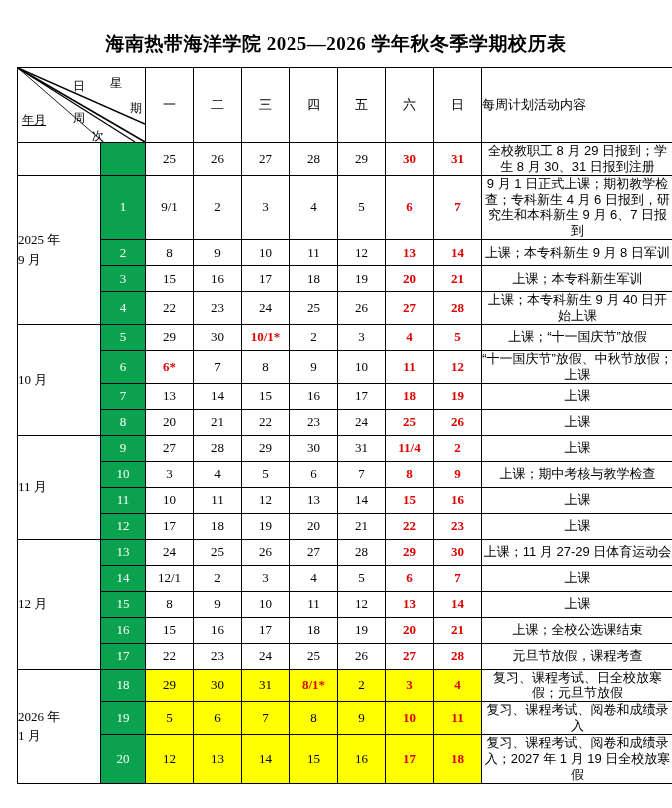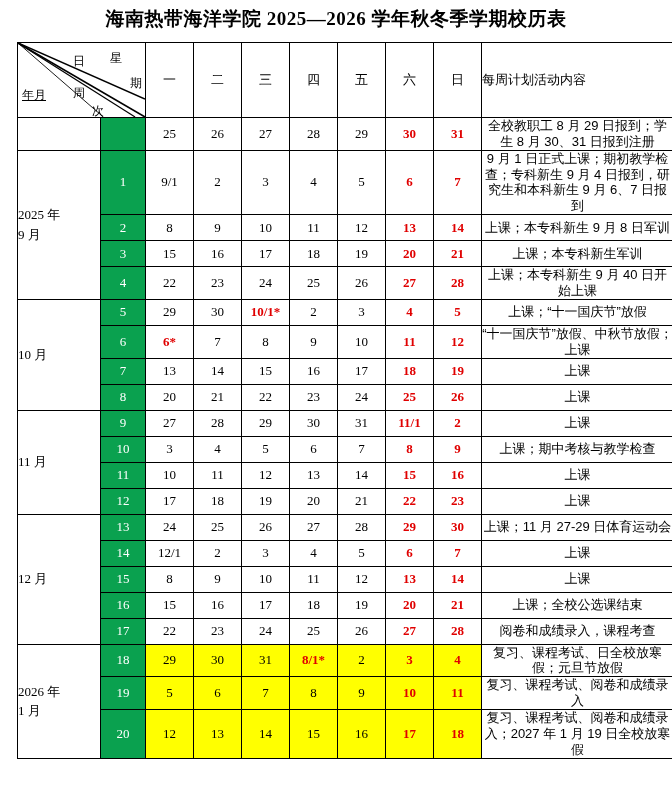--- a/index.html
+++ b/index.html
@@ -13,21 +13,21 @@
     font-family: "Liberation Serif", "DejaVu Serif", serif;
     color: #000000;
     overflow: hidden;
   }
   #page-title {
     text-align: center;
     font-family: "Liberation Serif", "DejaVu Serif", serif;
     font-weight: bold;
     font-size: 19px;
     letter-spacing: 0.5px;
-    padding-top: 6px;
+    padding-top: 31px;
     padding-bottom: 10px;
   }
   .table-wrap {
     padding-left: 17px;
     padding-right: 16px;
   }
   table.calendar {
     border-collapse: collapse;
     table-layout: fixed;
     width: 639px;
@@ -171,21 +171,21 @@
         <tr>
           <td class="month" rowspan="4">2025 年<br>9 月</td>
           <td class="week">1</td>
           <td class="day">9/1</td>
           <td class="day">2</td>
           <td class="day">3</td>
           <td class="day">4</td>
           <td class="day">5</td>
           <td class="day red">6</td>
           <td class="day red">7</td>
-          <td class="content">9 月 1 日正式上课；期初教学检查；专科新生 9 月 4 日报到，研究生和本科新生 9 月 6、7 日报到</td>
+          <td class="content">9 月 1 日正式上课；期初教学检查；专科新生 4 月 6 日报到，研究生和本科新生 9 月 6、7 日报到</td>
         </tr>
         <tr>
           <td class="week">2</td>
           <td class="day">8</td>
           <td class="day">9</td>
           <td class="day">10</td>
           <td class="day">11</td>
           <td class="day">12</td>
           <td class="day red">13</td>
           <td class="day red">14</td>
@@ -259,21 +259,21 @@
           <td class="content">上课</td>
         </tr>
         <tr>
           <td class="month" rowspan="4">11 月</td>
           <td class="week">9</td>
           <td class="day">27</td>
           <td class="day">28</td>
           <td class="day">29</td>
           <td class="day">30</td>
           <td class="day">31</td>
-          <td class="day red">11/1</td>
+          <td class="day red">11/4</td>
           <td class="day red">2</td>
           <td class="content">上课</td>
         </tr>
         <tr>
           <td class="week">10</td>
           <td class="day">3</td>
           <td class="day">4</td>
           <td class="day">5</td>
           <td class="day">6</td>
           <td class="day">7</td>
@@ -350,21 +350,21 @@
         </tr>
         <tr>
           <td class="week">17</td>
           <td class="day">22</td>
           <td class="day">23</td>
           <td class="day">24</td>
           <td class="day">25</td>
           <td class="day">26</td>
           <td class="day red">27</td>
           <td class="day red">28</td>
-          <td class="content">阅卷和成绩录入，课程考查</td>
+          <td class="content">元旦节放假，课程考查</td>
         </tr>
         <tr>
           <td class="month" rowspan="3">2026 年<br>1 月</td>
           <td class="week">18</td>
           <td class="day hl">29</td>
           <td class="day hl">30</td>
           <td class="day hl">31</td>
           <td class="day red hl">8/1*</td>
           <td class="day hl">2</td>
           <td class="day red hl">3</td>

